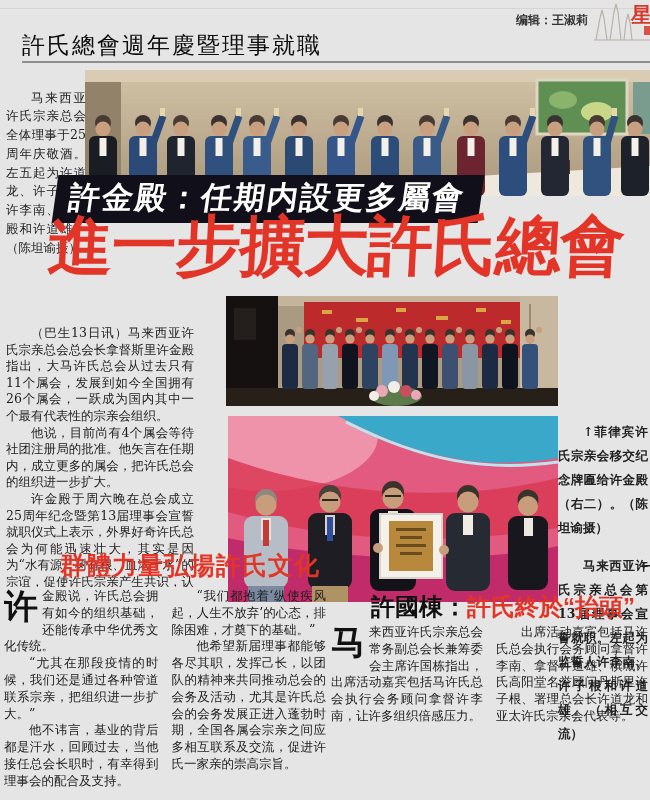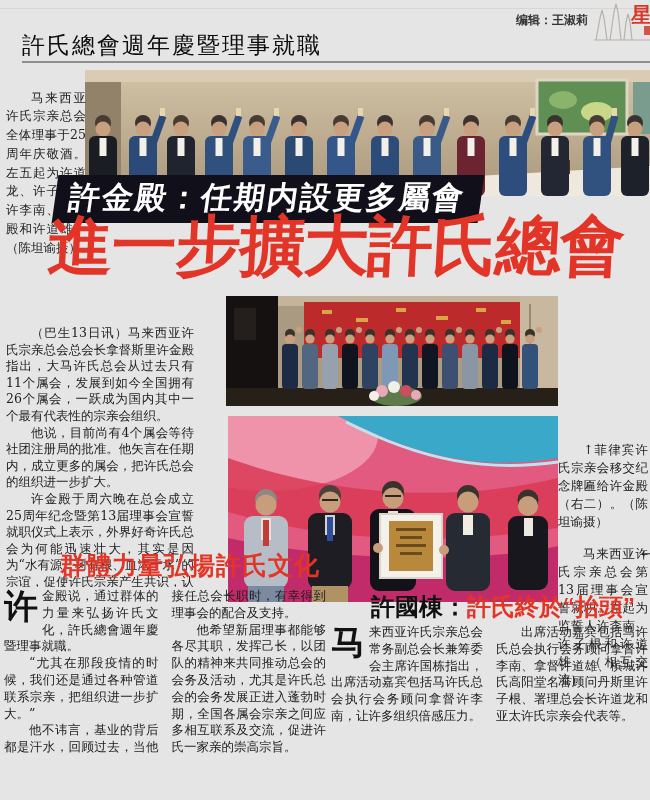--- a/index.html
+++ b/index.html
@@ -26,22 +26,22 @@
             font-size:65px;font-weight:900;letter-spacing:-1px;color:#e23427;white-space:nowrap;
             transform:skewX(-3deg);}
 
   .main-col{position:absolute;left:6px;top:293px;width:188px;height:262px;overflow:hidden;
             font-size:12.5px;line-height:16.6px;text-align:justify;margin-top:32px;}
   .main-col p{margin:0;text-indent:2em;}
 
   .photo-swearing{position:absolute;left:226px;top:296px;width:332px;height:110px;}
   .photo-plaque{position:absolute;left:228px;top:416px;width:330px;height:186px;}
 
-  .caption-col{position:absolute;left:558px;top:441px;width:90px;font-size:12.5px;line-height:18px;
-               color:#222;text-align:justify;}
+  .caption-col{position:absolute;left:558px;top:420px;width:90px;font-size:12.5px;line-height:24px;
+               color:#222;text-align:justify;font-weight:bold;}
   .caption-col .cap{text-indent:2em;position:relative;margin:0 0 14px 0;}
   .cap-arrow{position:absolute;top:0;right:-4px;font-family:"DejaVu Sans",sans-serif;font-size:13px;}
 
   .sec-left-header{position:absolute;left:60px;top:549px;margin:0;font-family:"Liberation Sans",sans-serif;
                    font-size:25px;font-weight:900;letter-spacing:1px;color:#e33527;white-space:nowrap;}
   .sec-left-cols{position:absolute;left:4px;top:588px;width:322px;height:212px;overflow:hidden;
                  column-count:2;column-gap:13px;font-size:12.5px;line-height:16.8px;text-align:justify;}
   .sec-left-cols p{margin:0;text-indent:2em;}
   .sec-left-cols p.lead{text-indent:0;}
 
@@ -386,23 +386,24 @@
   <div class="caption-col">
     <p class="cap">↑菲律宾许氏宗亲会移交纪念牌匾给许金殿（右二）。（陈坦谕摄）</p>
     <p class="cap">
       <span class="cap-arrow">←</span>
       <span>马来西亚许氏宗亲总会第13届理事会宣誓就职。左起为监誓人许李南、许子根和许道雄。（相互交流）</span>
     </p>
   </div>
 
   <h3 class="sec-left-header">群體力量弘揚許氏文化</h3>
   <div class="sec-left-cols">
-    <p class="lead"><span class="dropcap">许</span><span>金殿说，通过群体的力量来弘扬许氏文化，許氏總會週年慶暨理事就職。</span></p>
+    <p class="lead"><span class="dropcap">许</span><span>金殿说，许氏总会拥有如今的组织基础，还能传承中华优秀文化传统。</span></p>
     <p>“尤其在那段疫情的时候，我们还是通过各种管道联系宗亲，把组织进一步扩大。”</p>
     <p>他不讳言，基业的背后都是汗水，回顾过去，当他接任总会长职时，有幸得到理事会的配合及支持。</p>
+    <p>“我们都抱着‘纵使疾风起，人生不放弃’的心态，排除困难，才奠下的基础。”</p>
     <p>他希望新届理事都能够各尽其职，发挥己长，以团队的精神来共同推动总会的会务及活动，尤其是许氏总会的会务发展正进入蓬勃时期，全国各属会宗亲之间应多相互联系及交流，促进许氏一家亲的崇高宗旨。</p>
   </div>
 
   <h3 class="sec-right-header">
     <span class="hk-black">許國棟：</span><span class="hk-red">許氏終於“抬頭”</span>
   </h3>
   <div class="sec-right-cols">
     <p class="lead"><span class="dropcap">马</span><span>来西亚许氏宗亲总会常务副总会长兼筹委会主席许国栋指出，出席活动嘉宾包括马许氏总会执行会务顾问拿督许李南，让许多组织倍感压力。</span></p>
     <p>出席活动嘉宾包括马许氏总会执行会务顾问拿督许李南、拿督许道雄、槟城许氏高阳堂名誉顾问丹斯里许子根、署理总会长许道龙和亚太许氏宗亲会代表等。</p>
   </div>

